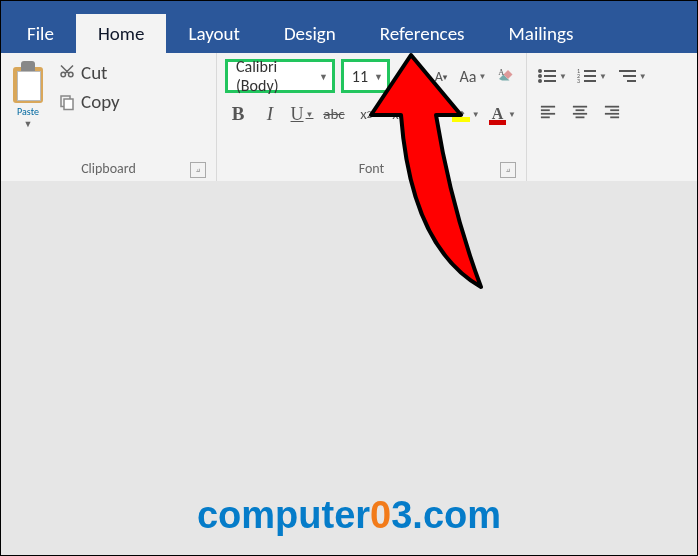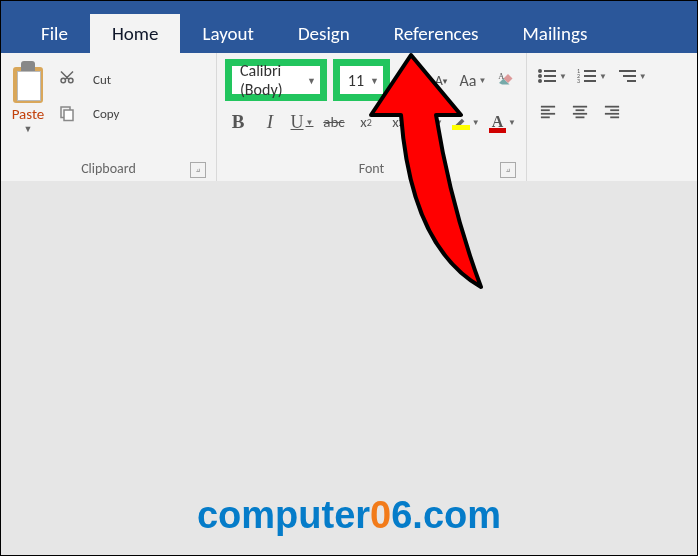--- a/index.html
+++ b/index.html
@@ -24,21 +24,21 @@
     height: 10px;
     background: #2b579a;
   }
   .tabs {
     display: flex;
     align-items: flex-end;
     background: #2b579a;
     height: 42px;
     color: #fff;
     font-size: 19px;
-    padding-left: 18px;
+    padding-left: 4px;
   }
   .tab {
     padding: 8px 22px 8px 22px;
     cursor: pointer;
     white-space: nowrap;
   }
   .tab.active {
     background: #f3f3f3;
     color: #0f172a;
   }
@@ -108,37 +108,36 @@
     background: #fff;
     border: 1px solid #bbb;
   }
   .paste-clip {
     position: absolute;
     top: 0; left: 10px;
     width: 14px; height: 10px;
     background: #888;
     border-radius: 3px 3px 0 0;
   }
-  .paste-label { font-size: 15px; color: #c2410c; }
+  .paste-label { font-size: 10px; color: #0369a1; }
   .paste-dd { font-size: 9px; color: #666; }
   .clip-buttons {
     display: flex;
     flex-direction: column;
     gap: 6px;
     padding: 2px 4px 0 6px;
   }
   .clip-btn {
     display: flex;
     align-items: center;
-    gap: 16px;
-    font-size: 13px;
+    gap: 4px;
+    font-size: 19px;
     color: #444;
     cursor: pointer;
     white-space: nowrap;
-    margin-top: 8px;
   }
   .ico {
     width: 20px;
     height: 20px;
     display: flex;
     align-items: center;
     justify-content: center;
   }
   
   .font-group .group-body {
@@ -146,21 +145,21 @@
     gap: 8px;
   }
   .font-row {
     display: flex;
     align-items: center;
     gap: 6px;
   }
   .combo {
     display: flex;
     align-items: center;
-    border: 7px solid #22c55e;
+    border: 3px solid #22c55e;
     background: #fff;
     height: 28px;
     font-size: 16px;
     color: #333;
     padding: 0 4px 0 8px;
     cursor: pointer;
   }
   .combo .dd {
     font-size: 9px;
     color: #666;
@@ -444,15 +443,15 @@
   <svg class="arrow-svg" viewBox="0 0 150 250">
     <path d="M 70 8
              L 120 68
              L 95 68
              Q 110 160 140 240
              Q 70 200 60 68
              L 30 68 Z" fill="#ff0000" stroke="#000" stroke-width="4" stroke-linejoin="round"></path>
   </svg>
 
   <div class="watermark">
-    <span>computer</span><span class="zero">0</span><span>6.com</span>
+    <span>computer</span><span class="zero">0</span><span>3.com</span>
   </div>
 </div>
 
 </body></html>

